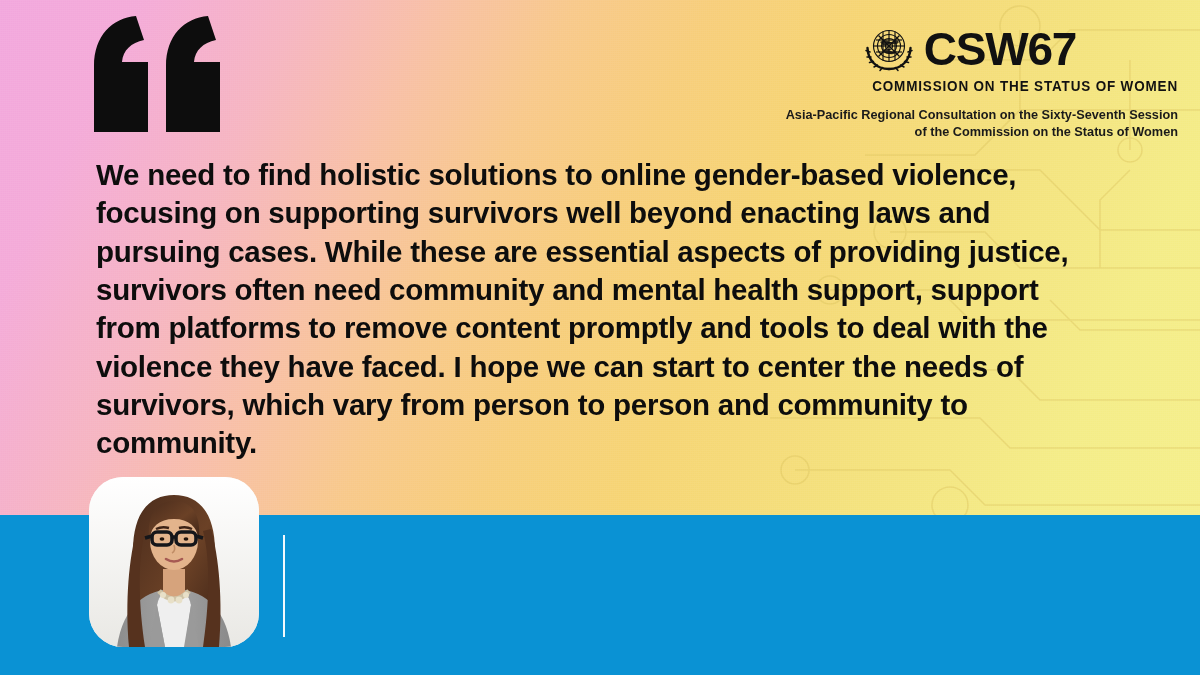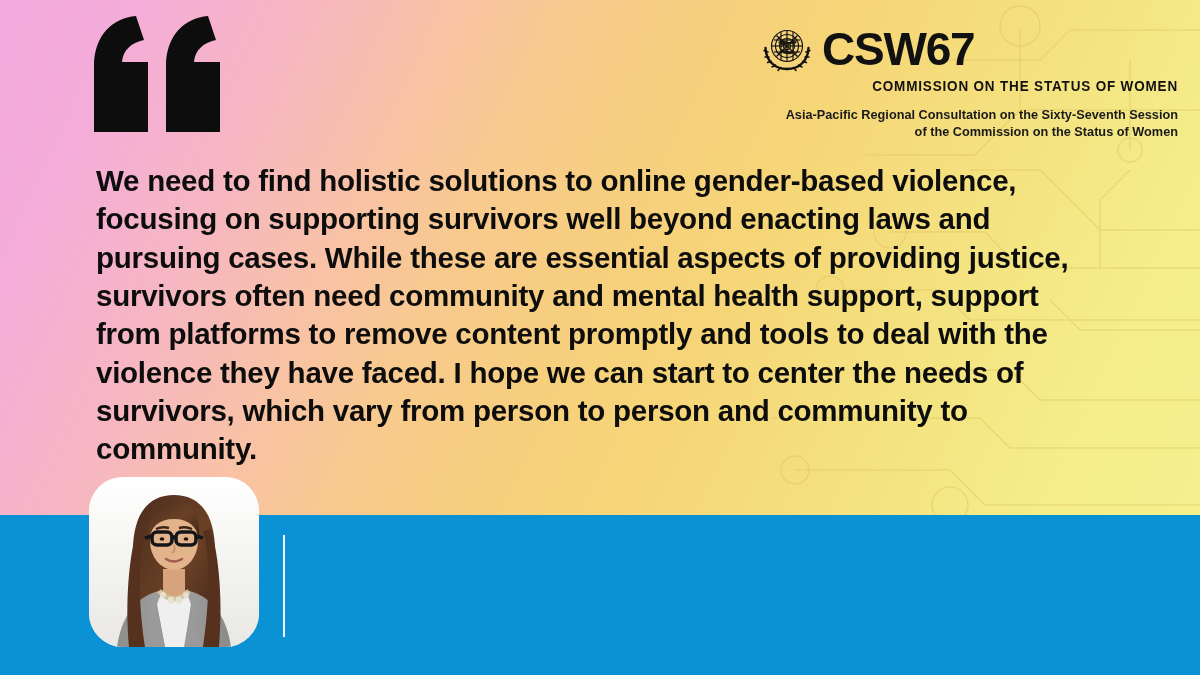--- a/index.html
+++ b/index.html
@@ -56,21 +56,21 @@
   #logo-block {
     position: absolute;
     top: 24px;
     right: 22px;
     width: 420px;
     text-align: right;
   }
   #logo-row {
     display: flex;
     align-items: center;
-    justify-content: flex-start;
+    justify-content: center;
     gap: 6px;
   }
   #un-emblem { display: block; }
   #csw-word {
     font-family: "Liberation Sans", sans-serif;
     font-weight: bold;
     font-size: 46px;
     letter-spacing: -1.2px;
     line-height: .92;
     color: #111;
@@ -100,21 +100,21 @@
     left: 92px;
     top: 14px;
     width: 130px;
     height: 120px;
   }
 
   
   #quote-text {
     position: absolute;
     left: 96px;
-    top: 162px;
+    top: 156px;
     width: 975px;
     font-size: 29.5px;
     font-weight: bold;
     line-height: 1.30;
     color: #0d0d0d;
     letter-spacing: -.25px;
   }
 
   
   #blue-bar {

